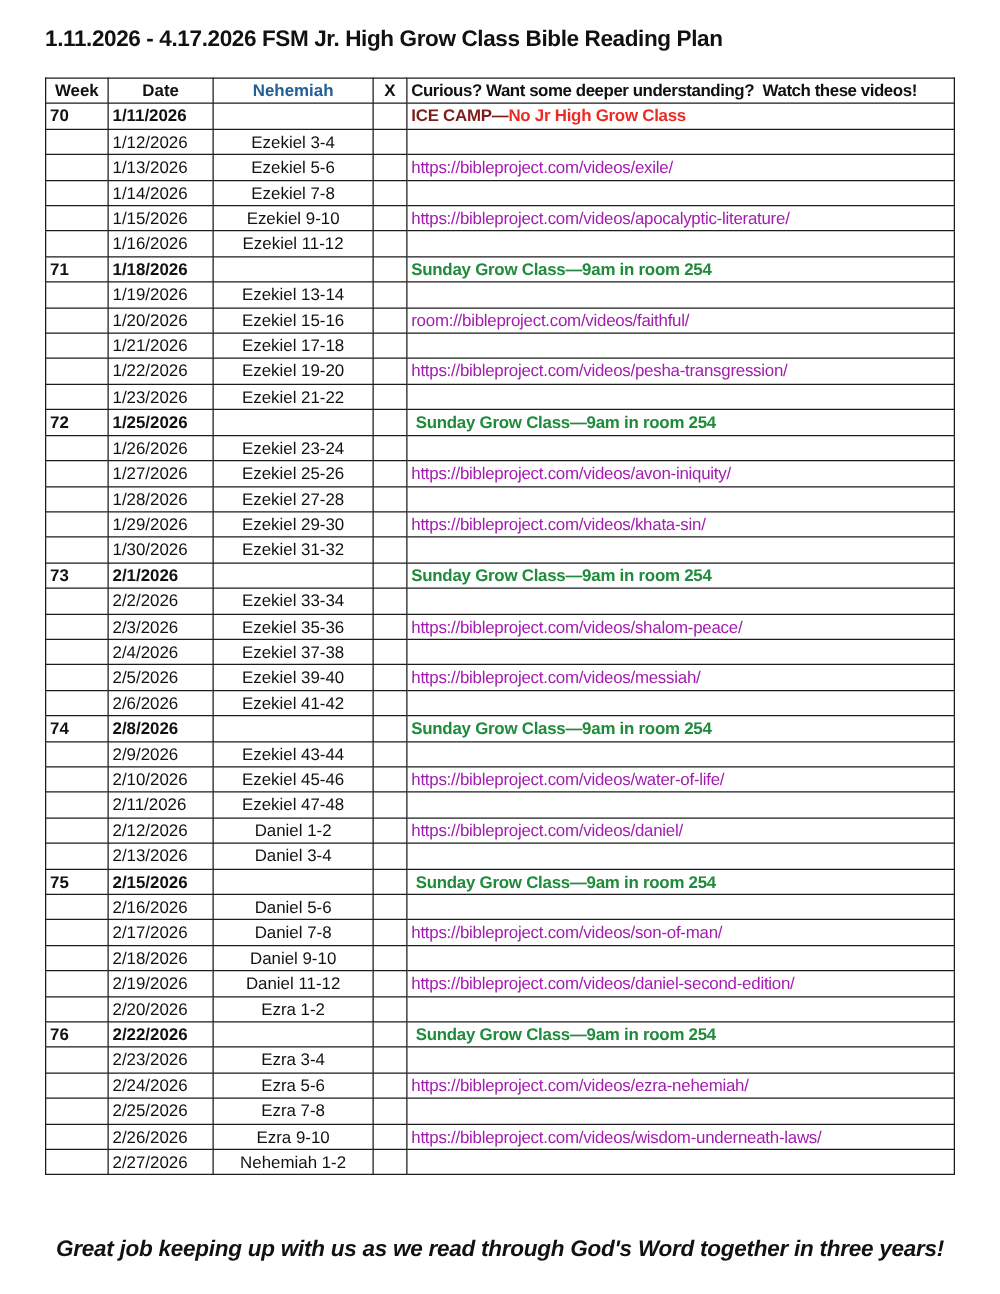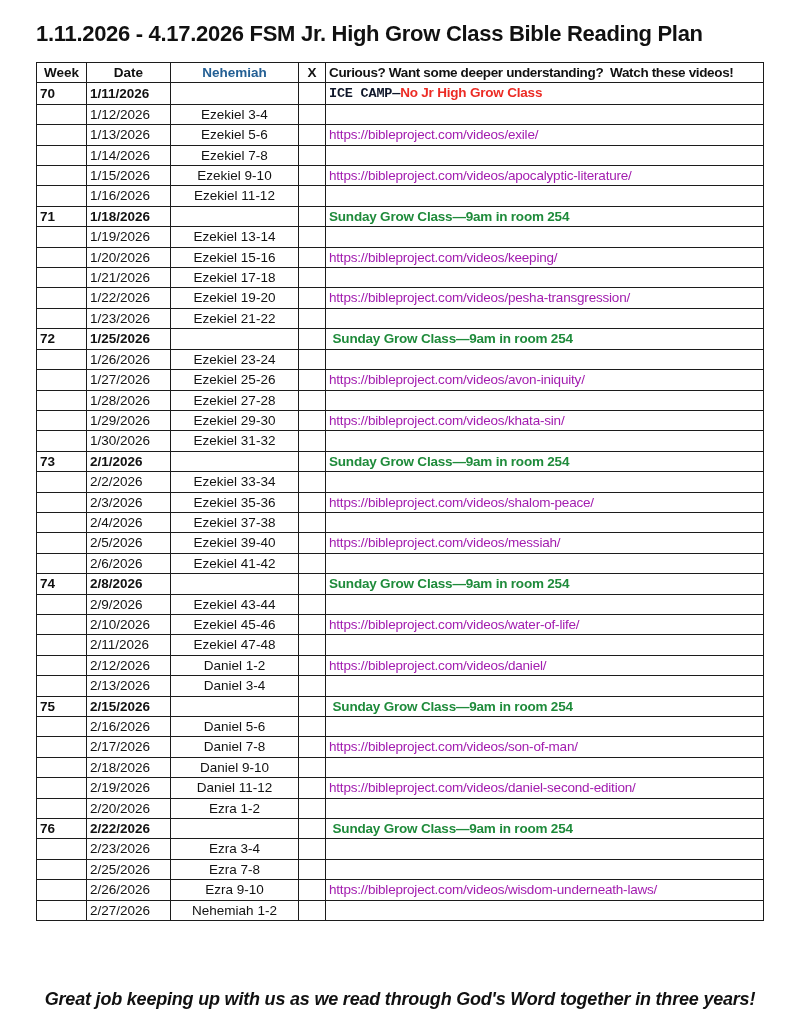--- a/index.html
+++ b/index.html
@@ -1,21 +1,21 @@
 <!DOCTYPE html>
 <html><head>
 <meta charset="utf-8">
 <style>
   html,body{margin:0;padding:0;}
   body{
     width:800px;height:1035px;position:relative;background:#ffffff;
     font-family:"Liberation Sans",sans-serif;color:#111;overflow:hidden;
   }
   .title{
-    position:absolute;left:36px;top:21px;font-size:22px;font-weight:bold;
+    position:absolute;left:36px;top:21px;font-size:18px;font-weight:bold;
     letter-spacing:-0.3px;white-space:pre;text-align:center;
   }
   table.plan{
     position:absolute;left:36px;top:62px;width:727px;
     border-collapse:collapse;table-layout:fixed;
     border:1px solid #84cc16;
   }
   table.plan th, table.plan td{
     border:1px solid #1c1c1c;
     padding:0 3px;height:19.4px;line-height:19.4px;
@@ -61,21 +61,21 @@
       <th class="hx">X</th>
       <th class="hv">Curious? Want some deeper understanding?  Watch these videos!</th>
     </tr>
   </thead>
   <tbody id="rows">
       <tr>
         <td class="cw">70</td>
         <td class="cd b">1/11/2026</td>
         <td class="cs"></td>
         <td class="cx"></td>
-        <td class="cv"><span class="np" style="color: #0f172a; font-family: Liberation Mono, monospace;">ICE CAMP—</span><span class="np" style="color: rgb(236, 43, 36);">No Jr High Grow Class</span></td>
+        <td class="cv"><span class="np" style="color: #7f1d1d;">ICE CAMP—</span><span class="np" style="color: rgb(236, 43, 36);">No Jr High Grow Class</span></td>
       </tr>
       <tr>
         <td class="cw"></td>
         <td class="cd">1/12/2026</td>
         <td class="cs">Ezekiel 3-4</td>
         <td class="cx"></td>
         <td class="cv"></td>
       </tr>
       <tr>
         <td class="cw"></td>
@@ -117,21 +117,21 @@
         <td class="cd">1/19/2026</td>
         <td class="cs">Ezekiel 13-14</td>
         <td class="cx"></td>
         <td class="cv"></td>
       </tr>
       <tr>
         <td class="cw"></td>
         <td class="cd">1/20/2026</td>
         <td class="cs">Ezekiel 15-16</td>
         <td class="cx"></td>
-        <td class="cv"><span class="vl">https://bibleproject.com/videos/keeping/</span></td>
+        <td class="cv"><span class="vl">room://bibleproject.com/videos/faithful/</span></td>
       </tr>
       <tr>
         <td class="cw"></td>
         <td class="cd">1/21/2026</td>
         <td class="cs">Ezekiel 17-18</td>
         <td class="cx"></td>
         <td class="cv"></td>
       </tr>
       <tr>
         <td class="cw"></td>
@@ -321,20 +321,27 @@
         <td class="cs"></td>
         <td class="cx"></td>
         <td class="cv"><span class="ev"> Sunday Grow Class—9am in room 254</span></td>
       </tr>
       <tr>
         <td class="cw"></td>
         <td class="cd">2/23/2026</td>
         <td class="cs">Ezra 3-4</td>
         <td class="cx"></td>
         <td class="cv"></td>
+      </tr>
+      <tr>
+        <td class="cw"></td>
+        <td class="cd">2/24/2026</td>
+        <td class="cs">Ezra 5-6</td>
+        <td class="cx"></td>
+        <td class="cv"><span class="vl">https://bibleproject.com/videos/ezra-nehemiah/</span></td>
       </tr>
       <tr>
         <td class="cw"></td>
         <td class="cd">2/25/2026</td>
         <td class="cs">Ezra 7-8</td>
         <td class="cx"></td>
         <td class="cv"></td>
       </tr>
       <tr>
         <td class="cw"></td>

